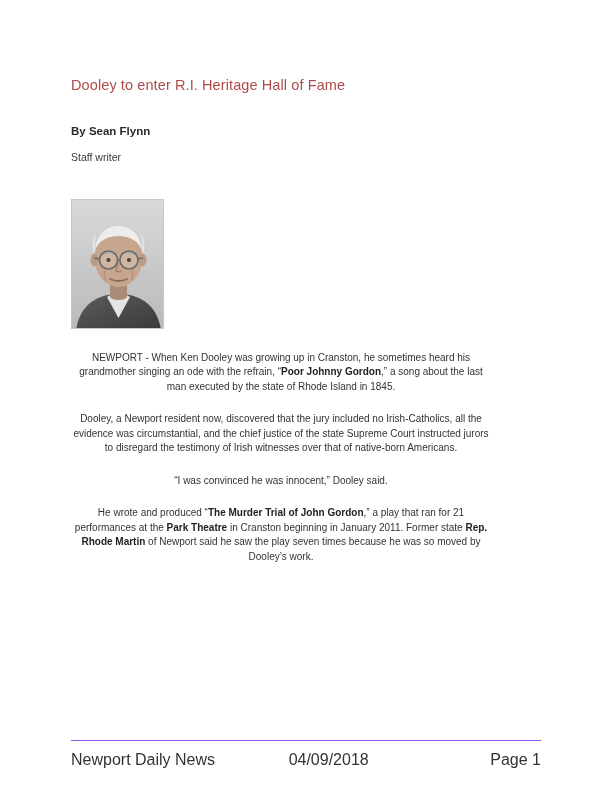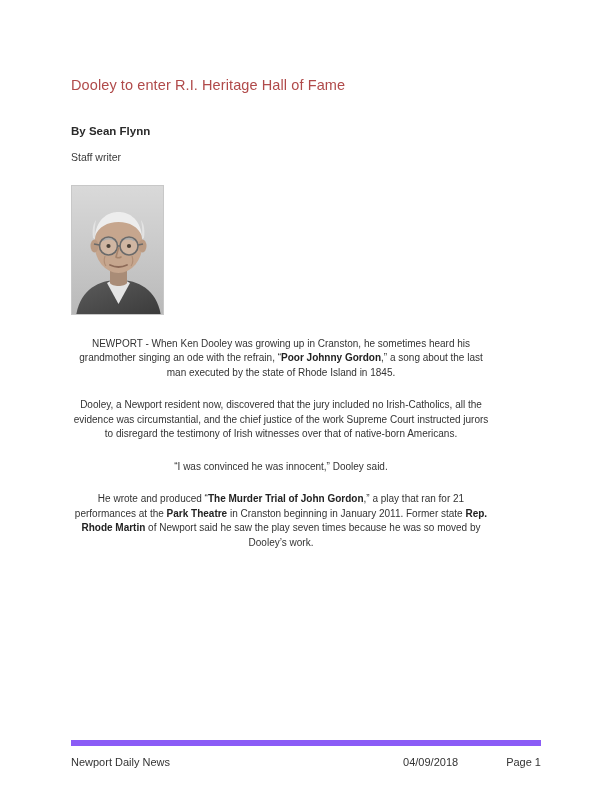--- a/index.html
+++ b/index.html
@@ -40,21 +40,21 @@
   }
   .byline {
     font-size: 11.5px;
     font-weight: bold;
     color: #2a2a2a;
     margin: 0 0 14px 0;
   }
   .staff-writer {
     font-size: 10.5px;
     color: #3a3a3a;
-    margin: 0 0 22px 0;
+    margin: 0 0 36px 0;
   }
   .photo-wrap {
     width: 93px;
     height: 130px;
     margin: 0 0 22px 0;
     border: 1px solid #c8c8c8;
     box-sizing: border-box;
     overflow: hidden;
     position: relative;
     background: #cfcfcf;
@@ -71,30 +71,30 @@
   }
   p.body b {
     font-weight: bold;
     color: #222222;
   }
   .footer {
     position: absolute;
     left: 71px;
     top: 724px;
     width: 470px;
-    border-top: 6px solid #8b5cf6;
+    border-top: 1px solid #8b5cf6;
     padding-top: 10px;
-    font-size: 11px;
+    font-size: 16px;
     color: #333333;
     display: flex;
     justify-content: space-between;
     align-items: baseline;
   }
   .footer .f-left { text-align: left; flex: 0 0 auto; }
-  .footer .f-center { text-align: right; flex: 1 1 auto; }
+  .footer .f-center { text-align: center; flex: 1 1 auto; }
   .footer .f-right { text-align: right; flex: 0 0 auto; margin-left: 48px; }
 </style>
 </head>
 <body>
 
 <div class="page">
 
   <div class="content">
 
     <h1 class="headline">Dooley to enter R.I. Heritage Hall of Fame</h1>
@@ -147,21 +147,21 @@
         <path d="M46.5 62 L44 71 q2.5 1.6 5 0" stroke="#a6846c" stroke-width="1.6" fill="none" stroke-linecap="round"></path>
 
         <path d="M38 79 q8.5 4 17 0" stroke="#8d6a58" stroke-width="1.8" fill="none" stroke-linecap="round"></path>
 
         <path d="M33 70 q-2 6 1 10" stroke="#b08e76" stroke-width="1.1" fill="none"></path>
         <path d="M60 70 q2 6 -1 10" stroke="#b08e76" stroke-width="1.1" fill="none"></path>
       </svg>
     </div>
 
     <p class="body"><span>NEWPORT - When Ken Dooley was growing up in Cranston, he sometimes heard his grandmother singing an ode with the refrain, “</span><b>Poor Johnny Gordon</b><span>,” a song about the last man executed by the state of Rhode Island in 1845.</span></p>
-    <p class="body"><span>Dooley, a Newport resident now, discovered that the jury included no Irish-Catholics, all the evidence was circumstantial, and the chief justice of the work Supreme Court instructed jurors to disregard the testimony of Irish witnesses over that of native-born Americans.</span></p>
+    <p class="body"><span>Dooley, a Newport resident now, discovered that the jury included no Irish-Catholics, all the evidence was circumstantial, and the chief justice of the state Supreme Court instructed jurors to disregard the testimony of Irish witnesses over that of native-born Americans.</span></p>
     <p class="body"><span>“I was convinced he was innocent,” Dooley said.</span></p>
     <p class="body"><span>He wrote and produced “</span><b>The Murder Trial of John Gordon</b><span>,” a play that ran for 21 performances at the </span><b>Park Theatre</b><span> in Cranston beginning in January 2011. Former state </span><b>Rep. Rhode Martin</b><span> of Newport said he saw the play seven times because he was so moved by Dooley’s work.</span></p>
 
   </div>
 
   <div class="footer">
     <span class="f-left">Newport Daily News</span>
     <span class="f-center">04/09/2018</span>
     <span class="f-right">Page 1</span>
   </div>

